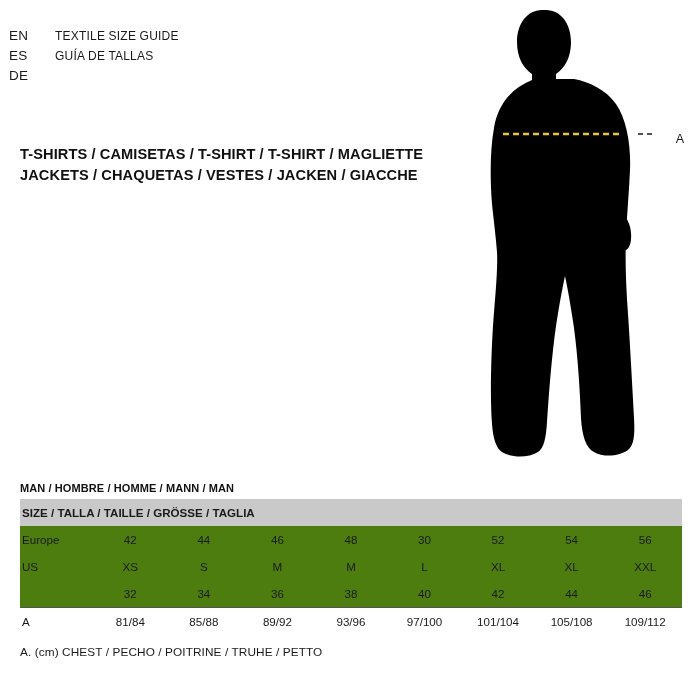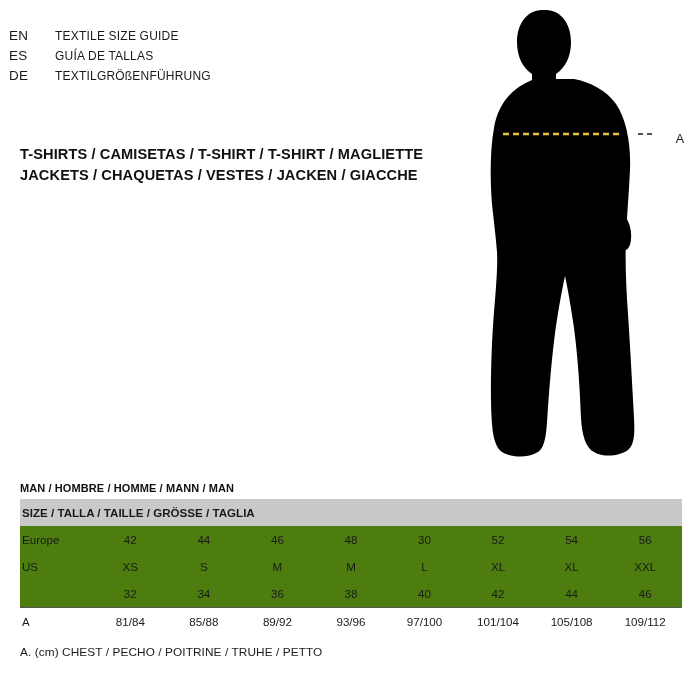--- a/index.html
+++ b/index.html
@@ -145,21 +145,20 @@
     <div class="lang-row">
       <span class="lang-code">EN</span>
       <span class="lang-text">TEXTILE SIZE GUIDE</span>
     </div>
     <div class="lang-row">
       <span class="lang-code">ES</span>
       <span class="lang-text">GUÍA DE TALLAS</span>
     </div>
     <div class="lang-row">
       <span class="lang-code">DE</span>
-      <span class="lang-text">TEXTILGRÖßENFÜHRUNG</span>
     </div>
   </div>
 
   <div class="cat-block">
     <div class="cat-line">T-SHIRTS / CAMISETAS / T-SHIRT / T-SHIRT / MAGLIETTE</div>
     <div class="cat-line">JACKETS / CHAQUETAS / VESTES / JACKEN / GIACCHE</div>
   </div>
 
   <div class="figure-wrap">
     <svg width="220" height="460" viewBox="0 0 220 460">

